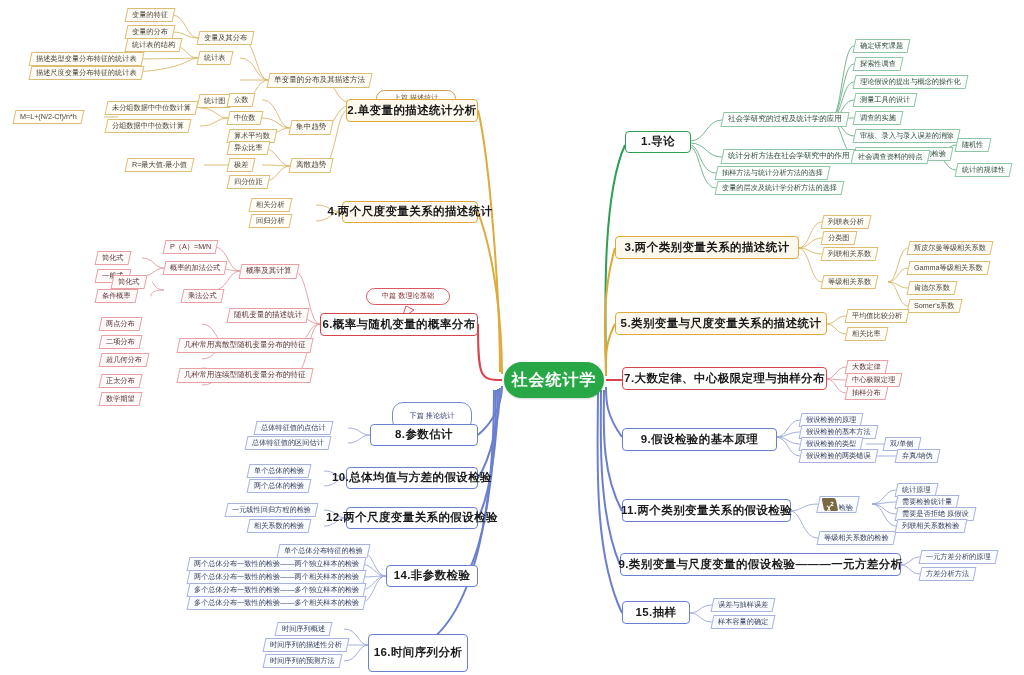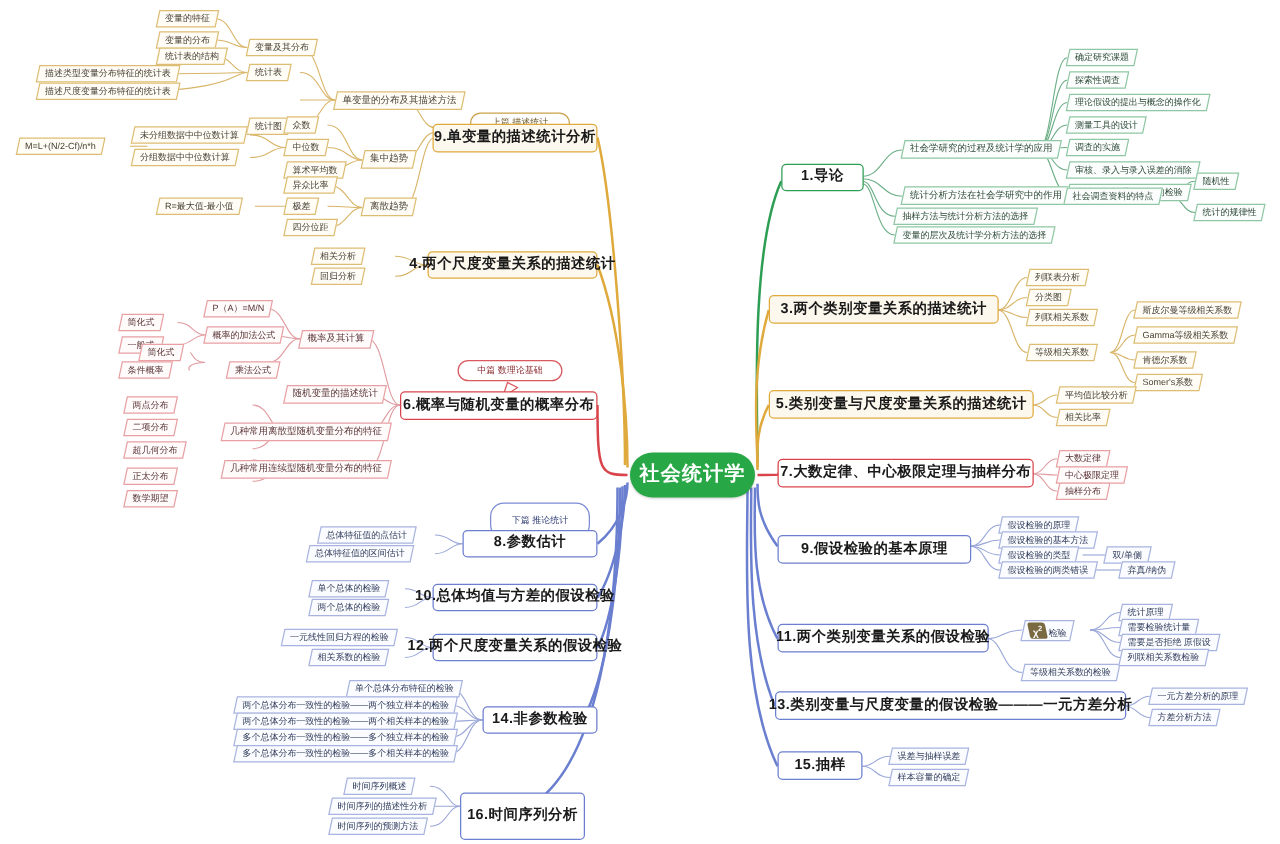--- a/index.html
+++ b/index.html
@@ -258,25 +258,25 @@
 <div class="node main-node gold" style="left:615px;top:236px;width:184px;height:23px;">3.两个类别变量关系的描述统计</div>
 
 <div class="node main-node gold" style="left:615px;top:312px;width:212px;height:23px;">5.类别变量与尺度变量关系的描述统计</div>
 
 <div class="node main-node red" style="left:622px;top:367px;width:205px;height:23px;">7.大数定律、中心极限定理与抽样分布</div>
 
 <div class="node main-node blue" style="left:622px;top:428px;width:155px;height:23px;">9.假设检验的基本原理</div>
 
 <div class="node main-node blue" style="left:622px;top:499px;width:169px;height:23px;">11.两个类别变量关系的假设检验</div>
 
-<div class="node main-node blue" style="left:620px;top:553px;width:281px;height:23px;">13.类别变量与尺度变量的假设检验———一元方差分析</div>
+<div class="node main-node blue" style="left:620px;top:553px;width:281px;height:23px;">9.类别变量与尺度变量的假设检验———一元方差分析</div>
 
 <div class="node main-node blue" style="left:622px;top:601px;width:68px;height:23px;">15.抽样</div>
 
-<div class="node main-node gold" style="left:346px;top:99px;width:132px;height:23px;">9.单变量的描述统计分析</div>
+<div class="node main-node gold" style="left:346px;top:99px;width:132px;height:23px;">2.单变量的描述统计分析</div>
 
 <div class="node main-node gold" style="left:342px;top:201px;width:136px;height:22px;">4.两个尺度变量关系的描述统计</div>
 
 <div class="node main-node red" style="left:320px;top:313px;width:158px;height:23px;">6.概率与随机变量的概率分布</div>
 
 <div class="node main-node blue" style="left:370px;top:424px;width:108px;height:22px;">8.参数估计</div>
 
 <div class="node main-node blue" style="left:346px;top:467px;width:132px;height:22px;">10.总体均值与方差的假设检验</div>
 
 <div class="node main-node blue" style="left:346px;top:507px;width:132px;height:22px;">12.两个尺度变量关系的假设检验</div>

